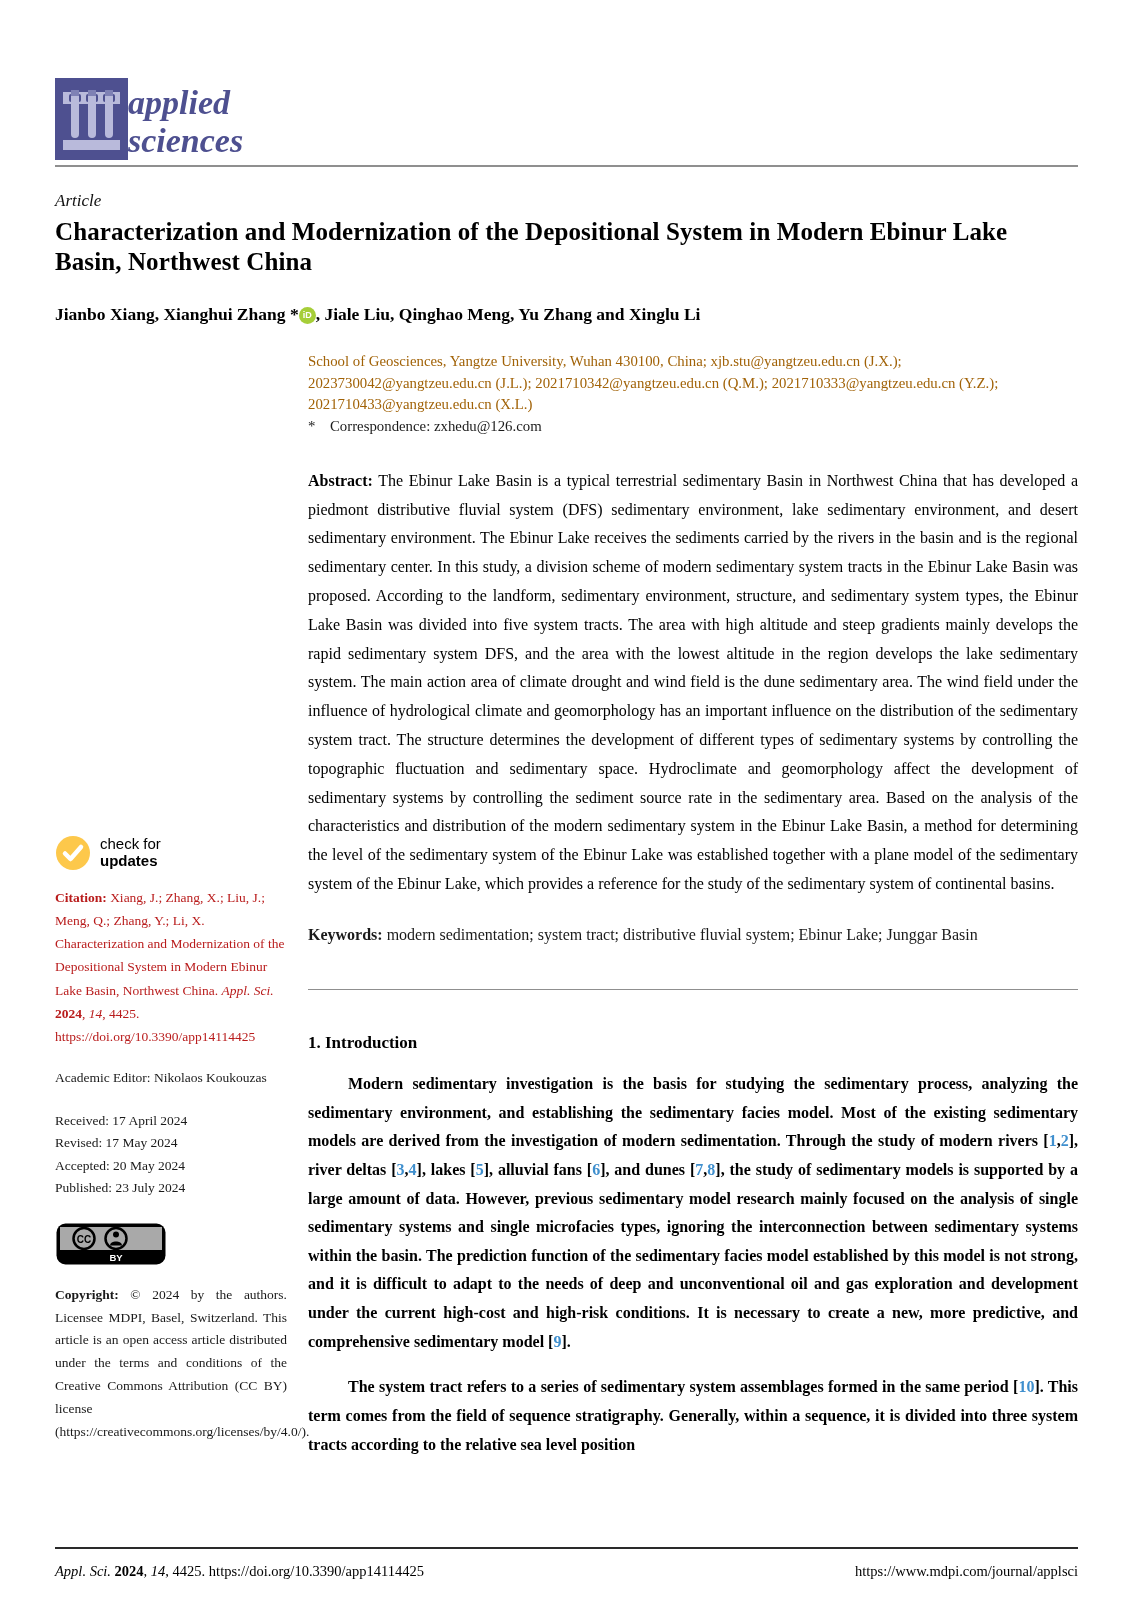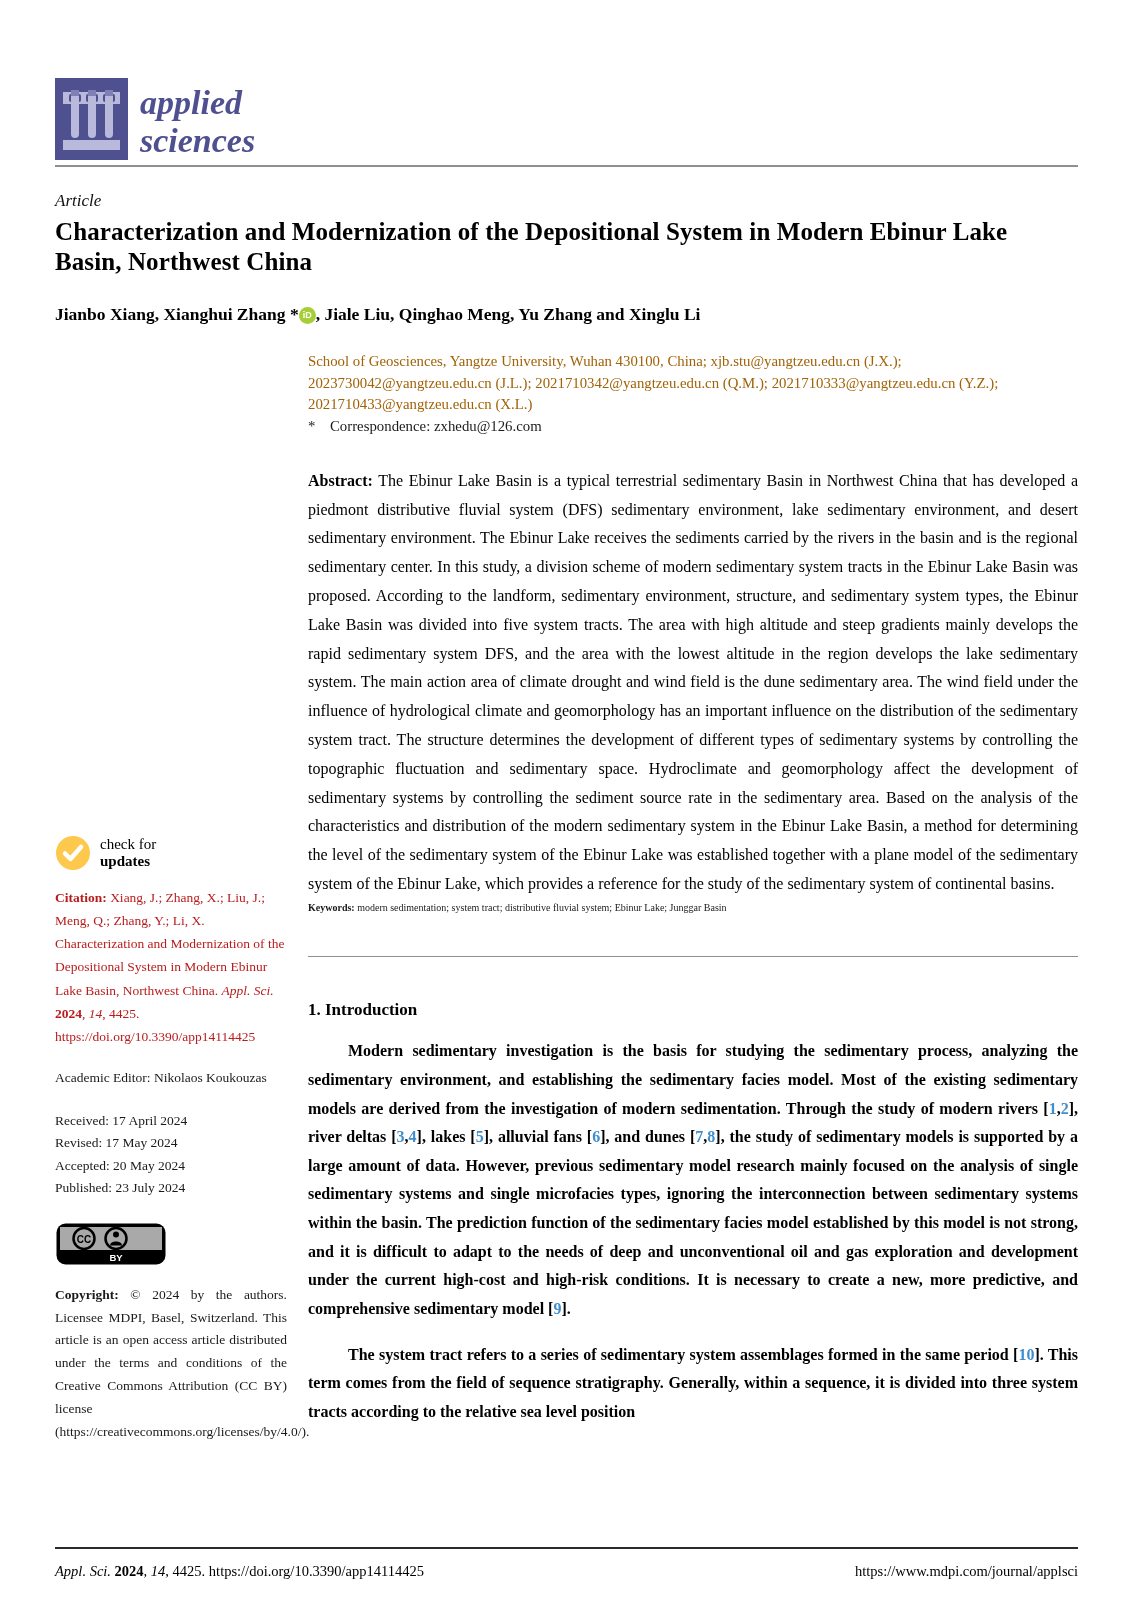--- a/index.html
+++ b/index.html
@@ -2,58 +2,58 @@
 <html><head>
 <meta charset="utf-8">
 <style>
   * { margin:0; padding:0; box-sizing:border-box; }
   html,body { background:#ffffff; }
   body { font-family:"Liberation Serif", serif; color:#1a1a1a; }
   .page { position:relative; width:1134px; height:1608px; background:#fff; padding:0 56px 0 55px; overflow:hidden; }
 
   
   .header { display:flex; justify-content:space-between; align-items:flex-start; padding-top:78px; }
-  .logo-block { display:flex; align-items:flex-start; gap:12px; cursor:pointer; }
+  .logo-block { display:flex; align-items:flex-start; gap:0; cursor:pointer; }
   .logo-icon { width:73px; height:82px; background:#4e5090; display:block; }
   .logo-text { font-style:italic; font-weight:700; font-size:34px; line-height:1.13; color:#4e5090; padding-top:6px; }
   .mdpi-logo { margin-top:14px; }
   .header-rule { height:2px; background:#8f8f8f; margin-top:4px; }
 
   
   .article-type { font-style:italic; font-size:17px; margin-top:24px; color:#111; }
   .title { font-size:25px; font-weight:700; line-height:1.22; margin-top:6px; color:#000; letter-spacing:.1px; max-width:1010px; }
   .authors { font-size:17.5px; font-weight:700; margin-top:26px; color:#000; }
   .orcid { display:inline-block; width:17px; height:17px; border-radius:50%; background:#a6ce39; color:#fff;
            font-family:"Liberation Sans",sans-serif; font-size:9px; font-weight:700; text-align:center;
            line-height:17px; vertical-align:2px; cursor:pointer; }
 
   
   .columns { display:flex; margin-top:26px; }
   .sidebar { width:232px; flex:0 0 232px; margin-right:21px; font-size:13.5px; }
   .main { flex:1; min-width:0; }
 
   
   .updates { margin-top:484px; display:flex; align-items:center; gap:9px; width:160px; cursor:pointer; }
-  .updates-text { font-family:Liberation Serif, serif; font-size:15px; line-height:1.1; color:#000; }
+  .updates-text { font-family:Liberation Sans, sans-serif; font-size:15px; line-height:1.1; color:#000; }
   .updates-text b { font-weight:700; }
   .cite-block { margin-top:15px; line-height:1.72; color:#b91c1c; }
   .cite-block .lbl, .copy-block .lbl { font-weight:700; }
   .it { font-style:italic; }
   .editor-block { margin-top:19px; line-height:1.6; }
   .dates-block { margin-top:21px; line-height:1.66; }
   .cc-badge { margin-top:22px; display:block; cursor:pointer; }
   .copy-block { margin-top:14px; line-height:1.7; text-align:justify; }
 
   
   .affiliation { font-size:14.8px; line-height:1.47; color:#a16207; max-width:775px; }
   .correspondence { font-size:14.8px; line-height:1.47; display:flex; }
   .correspondence .star { width:22px; flex:0 0 22px; }
   .abstract { margin-top:29px; font-size:16px; line-height:1.8; text-align:justify; color:#000; }
   .abstract .lbl { font-weight:700; }
-  .keywords { font-size:10px; line-height:1.8; text-align:justify; }
+  .keywords { margin-top:22px; font-size:16px; line-height:1.8; text-align:justify; }
   .keywords .lbl { font-weight:700; }
   .kw-rule { height:1.5px; background:#8f8f8f; margin-top:39px; }
   .section-head { margin-top:43px; font-size:17px; font-weight:700; color:#000; }
   .body-para { margin-top:11px; font-size:16px; line-height:1.79; text-align:justify; color:#000; }
   .body-para.indent { text-indent:40px; margin-top:17px;font-weight:bold; }
   .ref { color:#3f8fce; }
 
   
   .footer { position:absolute; left:55px; right:56px; bottom:28px; }
   .footer-rule { height:2px; background:#2a2a2a; }

